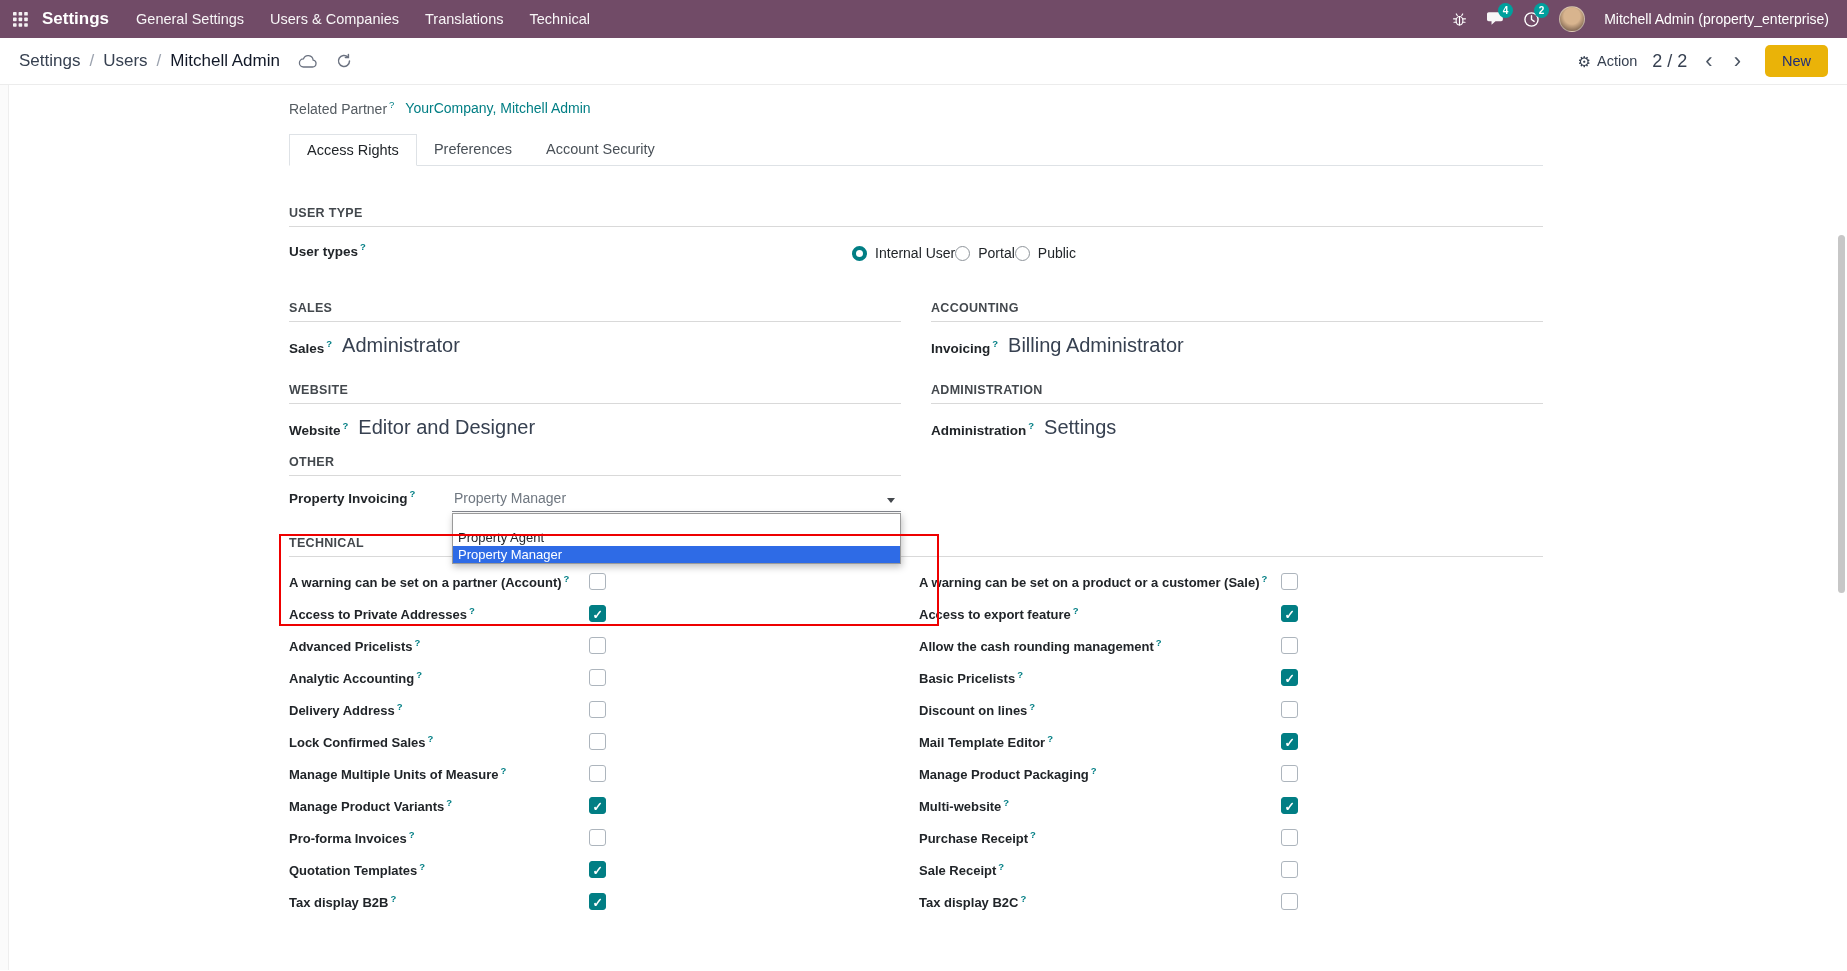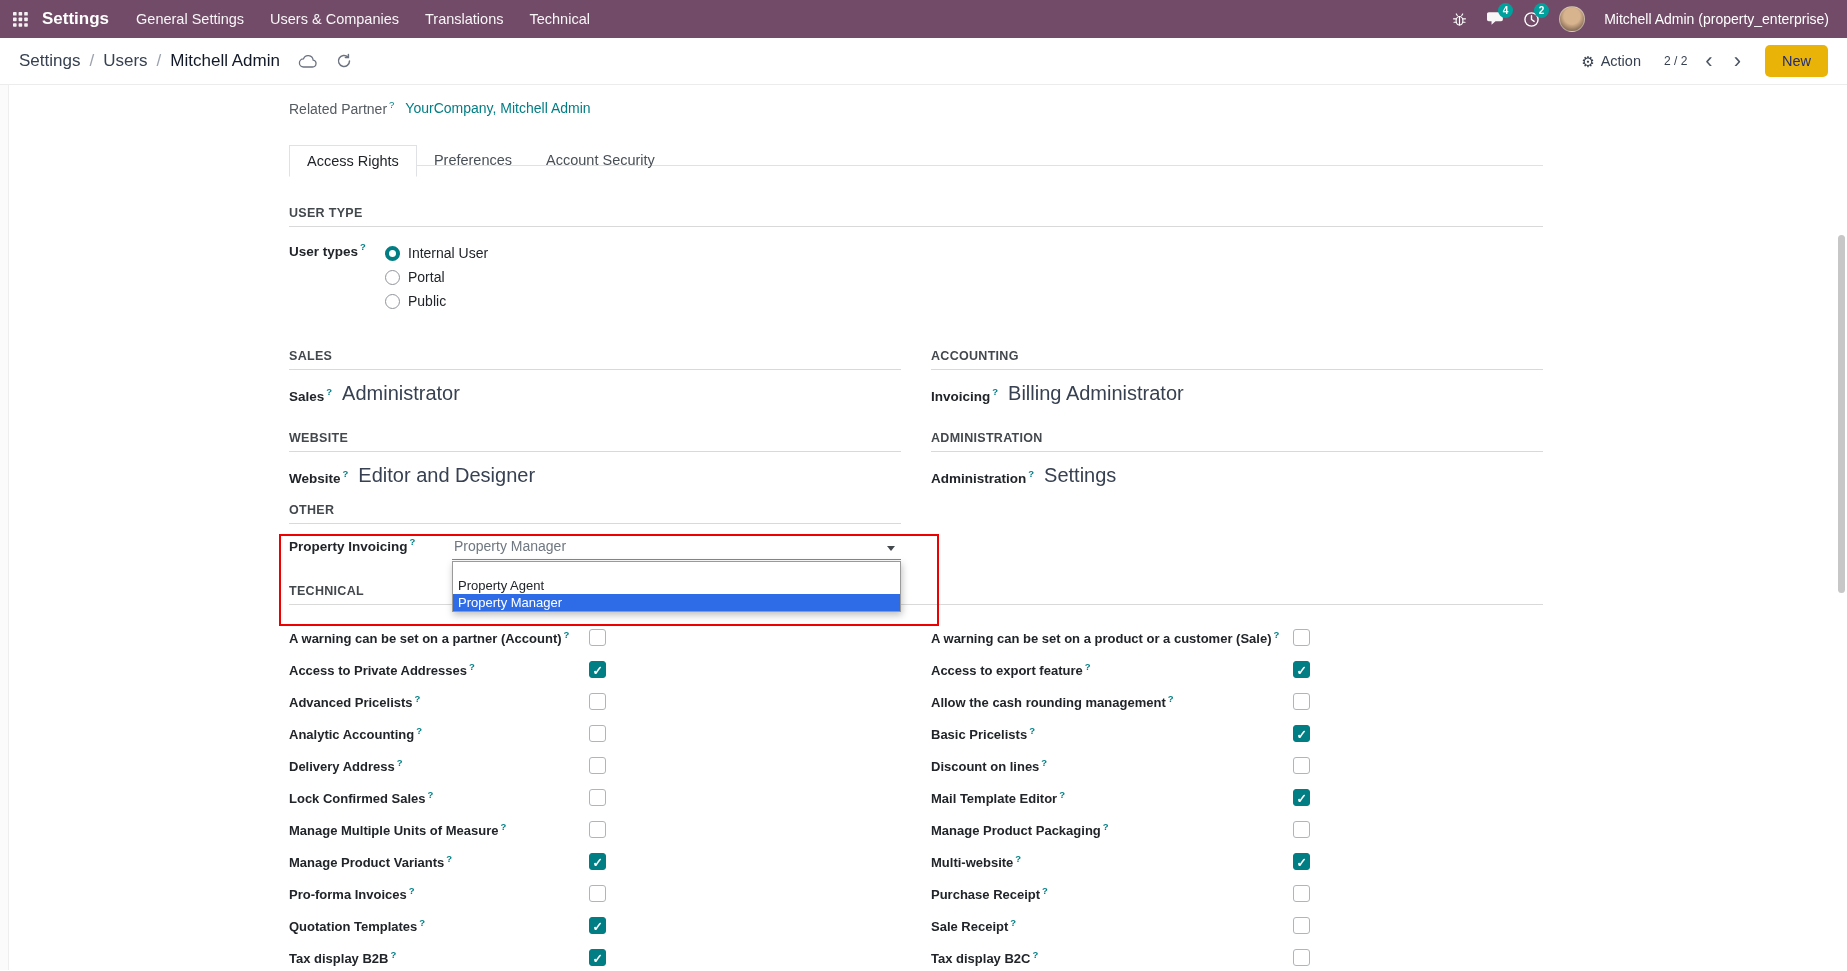--- a/index.html
+++ b/index.html
@@ -42,21 +42,21 @@
   }
   .cp-left { display: flex; align-items: center; gap: 18px; }
   .breadcrumb { display: flex; align-items: center; gap: 9px; font-size: 17px; color: #374151; }
   .bc-item { cursor: pointer; }
   .bc-item.current { color: #111827; }
   .bc-sep { color: #9ca3af; }
   .cp-icon { display: flex; align-items: center; cursor: pointer; }
   .cp-right { display: flex; align-items: center; gap: 15px; }
   .action-menu { display: flex; align-items: center; gap: 6px; font-size: 14.5px; color: #374151; cursor: pointer; }
   .gear { font-size: 15px; line-height: 1; }
-  .pager-value { font-size: 12px; color: #374151; margin-left: 8px; }
+  .pager-value { font-size: 18px; color: #374151; }
   .pager-btn { font-size: 22px; line-height: 1; color: #4b5563; cursor: pointer; padding: 0 3px; user-select: none; }
   .new-btn {
     background: #eab308; color: #1f2d7a; border: none; border-radius: 5px;
     padding: 8px 17px; font-size: 14.5px; font-weight: 500; cursor: pointer; margin-left: 6px;
     font-family: "Liberation Sans", sans-serif;
   }
 
   
   .content { position: relative; height: 885px; background: #fff; overflow: hidden; }
   .content::before {
@@ -64,35 +64,35 @@
     background: #fbfbfb; border-right: 1px solid #eeeeee;
   }
   .sheet { margin-left: 289px; width: 1254px; }
 
   .related-row { margin-top: 12px; display: flex; align-items: center; gap: 11px; font-size: 14px; height: 22px; }
   .rp-label { color: #545b61; }
   .rp-value { color: #017E84; cursor: pointer; text-decoration: none; }
   .help { color: #017E84; font-size: 9.5px; margin-left: 2px; cursor: pointer; }
 
   .tabs { margin-top: 14px; display: flex; border-bottom: 1px solid #dee2e6; height: 33px; }
-  .tab { padding: 7px 17px; font-size: 14.5px; color: #495057; cursor: pointer; position: relative; top: 12px; }
+  .tab { padding: 7px 17px; font-size: 14.5px; color: #495057; cursor: pointer; position: relative; top: 1px; }
   .tab.active {
     background: #fff; border: 1px solid #dee2e6; border-bottom: 1px solid #fff;
     color: #212529;
   }
 
   .group-heading {
     font-size: 12.5px; font-weight: 700; color: #43484d; letter-spacing: 0.3px; height: 16px;
   }
   .section-divider { height: 1px; background: #d9d9d9; margin-top: 4px; }
 
   .section-usertype { margin-top: 40px; }
   .usertype-row { margin-top: 14px; display: grid; grid-template-columns: 96px auto; }
   .field-label { font-weight: 700; font-size: 13.5px; color: #212529; white-space: nowrap; }
-  .radio-stack { display: flex; flex-direction: column; }
+  .radio-stack { display: flex; flex-direction: row; justify-content: center; }
   .radio-row { display: flex; align-items: center; gap: 8px; height: 24px; font-size: 14px; color: #212529; }
   .radio { width: 15px; height: 15px; border-radius: 50%; border: 1px solid #8f959b; background: #fff; cursor: pointer; flex: 0 0 auto; }
   .radio.checked { border: 4.5px solid #017E84; }
   .radio-label { cursor: pointer; }
 
   .grid2 { margin-top: 36px; width: 1254px; display: grid; grid-template-columns: 612px 612px; column-gap: 30px; row-gap: 28px; }
   .field-row { margin-top: 12px; display: flex; align-items: baseline; gap: 10px; font-size: 14px; height: 21px; }
   .field-value { color: #374151; cursor: pointer; font-size: 20px; font-weight: 400; }
 
   .other-group { margin-top: 18px; width: 612px; }
@@ -107,21 +107,21 @@
   }
   .dropdown-list {
     position: absolute; left: 163px; top: 25px; width: 449px; z-index: 40;
     background: #fff; border: 1px solid #9a9a9a; box-shadow: 1px 3px 7px rgba(0,0,0,0.25);
   }
   .dd-option { height: 17px; line-height: 17px; padding: 0 5px; font-size: 13px; color: #212529; cursor: pointer; overflow: hidden; }
   .dd-option.empty { height: 15px; }
   .dd-option.highlighted { background: #2E6BE6; color: #fff; }
 
   .technical-group { margin-top: 24px; }
-  .check-grid { margin-top: 24px; width: 1254px; display: grid; grid-template-columns: 612px 612px; column-gap: 30px; }
+  .check-grid { margin-top: 16px; width: 1254px; display: grid; grid-template-columns: 612px 612px; column-gap: 18px; }
   .check-row { position: relative; height: 32px; }
   .check-label { font-weight: 700; font-size: 13px; color: #212529; white-space: nowrap; }
   .checkbox {
     position: absolute; top: 0; width: 17px; height: 17px; border: 1px solid #adb5bd;
     border-radius: 3px; background: #fff; cursor: pointer;
   }
   .check-col.left .checkbox { left: 300px; }
   .check-col.right .checkbox { left: 362px; }
   .checkbox.checked { background: #017E84; border-color: #017E84; }
   .checkbox.checked::after {

